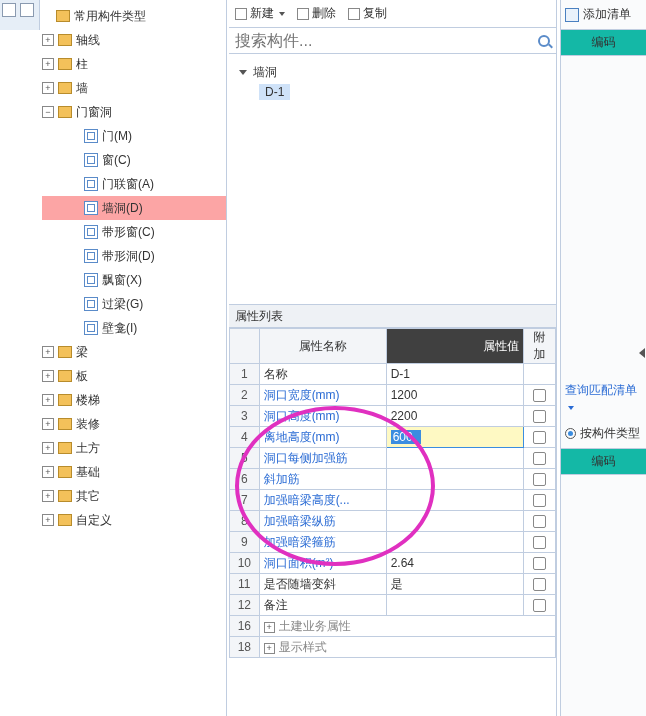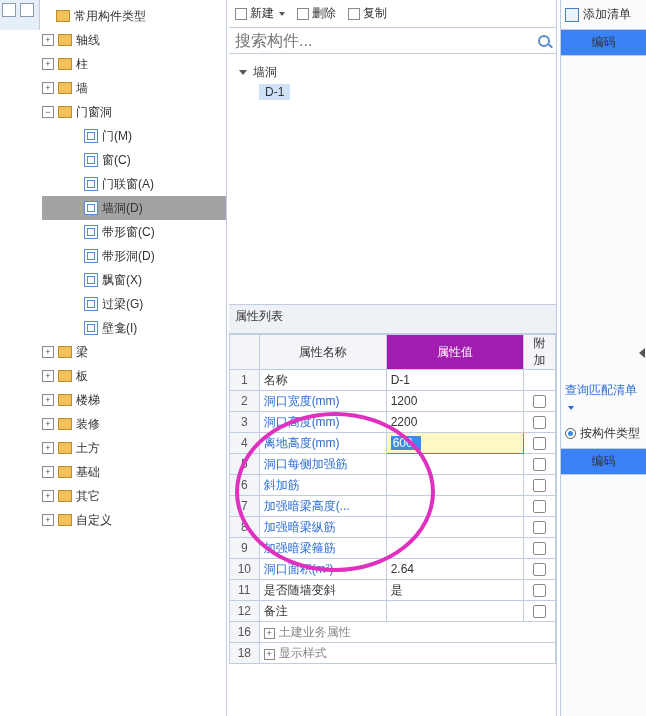--- a/index.html
+++ b/index.html
@@ -5,21 +5,21 @@
 * { box-sizing: border-box; margin: 0; padding: 0; }
 body { font-family: "Microsoft YaHei", Arial, sans-serif; font-size: 12px; background: #fff; color: #333; width: 646px; height: 716px; overflow: hidden; position: relative; }
 
 
 .leftstrip { position: absolute; left: 0; top: 0; width: 40px; height: 30px; background: #e6eef7; border-right: 1px solid #c0cde0; }
 .leftstrip span { display:inline-block; width:14px; height:14px; margin:3px 2px; border:1px solid #8a9ab0; background:#fff; }
 
 
 .treepanel { position: absolute; left: 42px; top: 0; width: 185px; height: 716px; border-right: 1px solid #c0cde0; background: #fff; padding-top: 4px; overflow: hidden; }
 .treepanel .row { display: flex; align-items: center; height: 24px; padding-right: 4px; cursor: pointer; }
-.treepanel .row.selected { background: #a3a3a3; }
+.treepanel .row.selected { background: #fca5a5; }
 .icon-folder { width:14px; height:12px; background:#f3c15a; border:1px solid #b88c2c; margin-right:4px; flex-shrink:0; }
 .icon-item { width:14px; height:14px; border:1px solid #5a8bc9; background:#fff; margin-right:4px; flex-shrink:0; position:relative; }
 .icon-item.blue::after{content:"";position:absolute;left:2px;top:2px;right:2px;bottom:2px;border:1px solid #5a8bc9;}
 .expander { width:12px; height:12px; border:1px solid #888; font-size:9px; line-height:10px; text-align:center; margin-right:4px; flex-shrink:0; color:#555; background:#fff; }
 .ind1{width:14px;flex-shrink:0;}
 .ind3{width:42px;flex-shrink:0;}
 
 
 .midpanel { position: absolute; left: 229px; top: 0; width: 328px; height: 716px; border-right: 1px solid #c0cde0; display:flex; flex-direction:column; }
 .toolbar { height: 28px; border-bottom: 1px solid #c0cde0; display:flex; align-items:center; padding:0 6px; gap: 12px; }
@@ -27,44 +27,44 @@
 .tbtn .sq { width:12px; height:12px; border:1px solid #888; background:#fff; }
 .tbtn .dd { width:0;height:0;border-left:3px solid transparent;border-right:3px solid transparent;border-top:4px solid #555; margin-left:2px;}
 .search { height: 26px; border-bottom: 1px solid #c0cde0; display:flex; align-items:center; padding:0 6px; color:#999; }
 .search input { flex:1; border:none; outline:none; font-size:16px; }
 .search .mag { width:12px;height:12px;border:2px solid #5a8bc9;border-radius:50%;position:relative;}
 .search .mag::after{content:"";position:absolute;width:5px;height:2px;background:#5a8bc9;transform:rotate(45deg);right:-5px;bottom:-2px;}
 .compTree { flex:0 0 250px; padding:8px 10px; }
 .compTree .crow { height:20px; display:flex; align-items:center; }
 .compTree .tri { width:0;height:0;border-left:4px solid transparent;border-right:4px solid transparent;border-top:5px solid #555;margin-right:6px;}
 .compTree .sel { background:#cfe2f8; padding:1px 6px; margin-left:20px; }
-.propHeader { height:30px; background:#eef1f5; border-top:1px solid #c0cde0; border-bottom:1px solid #c0cde0; padding:0 6px; line-height:22px; font-weight:normal; }
+.propHeader { height:24px; background:#eef1f5; border-top:1px solid #c0cde0; border-bottom:1px solid #c0cde0; padding:0 6px; line-height:22px; font-weight:normal; }
 .propTable { flex:1; overflow:auto; position:relative; }
 table.pt { border-collapse:collapse; width:100%; }
 table.pt th, table.pt td { border:1px solid #c0cde0; height:21px; padding:0 4px; font-weight:normal; }
 table.pt th { background:#f3f5f8; }
-table.pt th.valcol { background:#a21caf; color:#fff; }
+table.pt th.valcol { background:#404040; color:#fff;text-align:right; }
 table.pt td.rownum { background:#f3f5f8; text-align:center; width:28px; color:#555; }
 table.pt td.pname { color:#2a6bd4; width:120px; }
 table.pt td.pname.black { color:#333; }
 table.pt td.pname.gray { color:#888; }
 table.pt td.pval { width:130px; }
 table.pt td.chk { width:30px; text-align:center; }
 table.pt td.chk span{ display:inline-block;width:13px;height:13px;border:1px solid #888;border-radius:2px;background:#fff; vertical-align: middle;}
 .editing { background:#3b8de0; color:#fff; padding:0 2px; display:inline-block; min-width:30px; }
 .plusbox{display:inline-block;width:11px;height:11px;border:1px solid #888;font-size:9px;line-height:9px;text-align:center;margin-right:4px;color:#555;}
 
 
 .hl { position:absolute; border:4px solid #e030c0; border-radius:50%; pointer-events:none; }
 
 
 .rightpanel { position:absolute; left:560px; top:0; width:86px; height:716px; background:#fafbfc; border-left:1px solid #c0cde0; }
 .rp-btn { display:flex; align-items:center; gap:4px; padding:6px 4px; cursor:pointer; }
 .rp-btn .sq{width:14px;height:14px;border:1px solid #4a80c0;background:#eaf2fb;}
-.rp-head { background:#3b82f6; text-align:center; padding:4px 0; border-top:1px solid #c0cde0; border-bottom:1px solid #c0cde0; }
+.rp-head { background:#14b8a6; text-align:center; padding:4px 0; border-top:1px solid #c0cde0; border-bottom:1px solid #c0cde0; }
 .rp-sep { height: 320px; }
 .rp-link { color:#2a6bd4; padding:6px 4px; cursor:pointer; }
 .rp-link .dd{display:inline-block;width:0;height:0;border-left:3px solid transparent;border-right:3px solid transparent;border-top:4px solid #2a6bd4;margin-left:3px;}
 .rp-radio { display:flex; align-items:center; gap:4px; padding:6px 4px; }
 .rp-radio .r{width:11px;height:11px;border:1px solid #555;border-radius:50%;position:relative;}
 .rp-radio .r::after{content:"";position:absolute;left:2px;top:2px;width:5px;height:5px;border-radius:50%;background:#3b8de0;}
 .arrow-left{position:absolute;right:1px;top:348px;width:0;height:0;border-top:5px solid transparent;border-bottom:5px solid transparent;border-right:6px solid #555;}
 </style>
 </head>
 <body>

